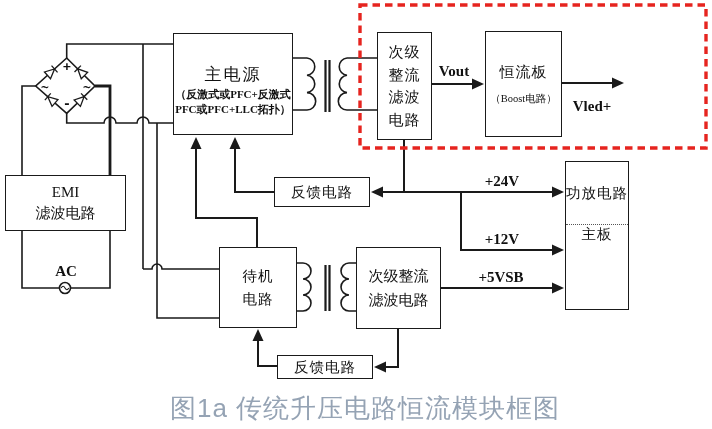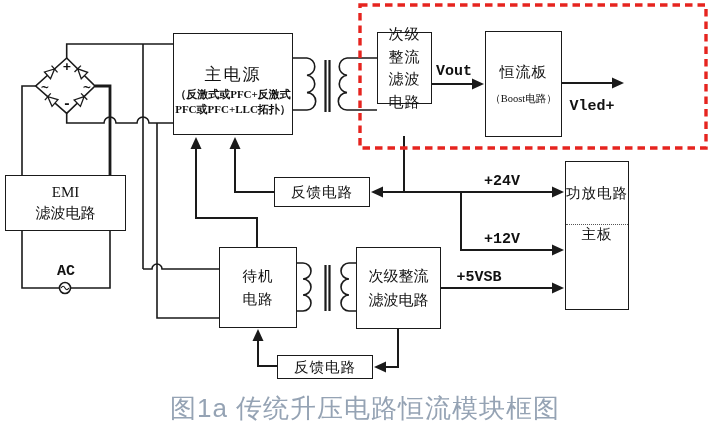--- a/index.html
+++ b/index.html
@@ -7,42 +7,42 @@
          font-family:"Liberation Serif","DejaVu Serif",serif;}
   #diagram-svg{position:absolute;left:0;top:0;width:712px;height:429px;}
   .box{position:absolute;box-sizing:border-box;border:1.7px solid #1a1a1a;background:#ffffff;
        display:flex;flex-direction:column;align-items:center;justify-content:center;
        text-align:center;color:#111111;}
   .box span{display:block;}
   #box-emi{left:5px;top:175px;width:121px;height:56px;font-size:15px;line-height:21px;}
   #box-mainpower{left:173px;top:33px;width:120px;height:102px;justify-content:flex-start;padding-top:29px;}
   #box-mainpower .title{font-size:17px;letter-spacing:2px;line-height:24px;}
   #box-mainpower .sub{font-size:11px;font-weight:bold;line-height:14.5px;}
-  #box-sectop{left:377px;top:32px;width:55px;height:72px;font-size:15px;line-height:22.5px;letter-spacing:1px;}
+  #box-sectop{left:377px;top:32px;width:55px;height:108px;font-size:15px;line-height:22.5px;letter-spacing:1px;}
   #box-ccboard{left:485px;top:31px;width:77px;height:106px;}
   #box-ccboard .title{font-size:15px;letter-spacing:1px;line-height:20px;}
   #box-ccboard .sub{font-size:10.5px;line-height:14px;margin-top:10px;}
   #box-backlight{left:625px;top:31px;width:55px;height:107px;font-size:15.5px;line-height:24px;letter-spacing:1px;}
   #box-fbtop{left:274px;top:177px;width:96px;height:30px;font-size:14.5px;letter-spacing:1px;}
   #box-standby{left:219px;top:247px;width:78px;height:81px;font-size:14.5px;line-height:23px;letter-spacing:1px;}
   #box-secbottom{left:356px;top:247px;width:85px;height:82px;font-size:15px;line-height:24px;}
   #box-fbbottom{left:277px;top:355px;width:96px;height:24px;font-size:14.5px;letter-spacing:1px;}
   #box-ampmain{left:565px;top:161px;width:64px;height:149px;padding:0;justify-content:flex-start;}
   #box-ampmain .amp-top{box-sizing:border-box;width:100%;height:63px;border-bottom:1.5px dotted #555;
       display:flex;flex-direction:row;align-items:center;justify-content:center;
       font-size:14.5px;line-height:21px;letter-spacing:1px;}
   #box-ampmain .amp-bottom{flex:1;width:100%;display:flex;align-items:flex-start;justify-content:center;
       font-size:14.5px;letter-spacing:1px;}
-  .vlabel{position:absolute;font-family:Liberation Mono, monospace;
+  .vlabel{position:absolute;font-family:Liberation Serif, serif;
           font-weight:bold;font-size:15px;color:#111111;text-align:center;}
   #lbl-vout{left:430px;top:63px;width:48px;}
   #lbl-vled{left:562px;top:62px;width:60px;margin-top:36px;}
   #lbl-v24{left:472px;top:173px;width:60px;}
   #lbl-v12{left:472px;top:231px;width:60px;}
-  #lbl-v5vsb{left:444px;top:269px;width:70px;}
+  #lbl-v5vsb{left:466px;top:269px;width:70px;}
   #lbl-ac{left:45px;top:263px;width:42px;font-size:15px;}
   .bridge-lbl{position:absolute;font-size:13px;font-weight:bold;color:#111;width:14px;text-align:center;
               font-family:"DejaVu Sans Mono",monospace;line-height:13px;}
   #lbl-plus{left:60px;top:60px;}
   #lbl-minus{left:60px;top:97px;}
   #lbl-tilde-left{left:38px;top:80px;}
   #lbl-tilde-right{left:80px;top:80px;}
   #caption{position:absolute;left:0;right:0;top:391px;text-align:center;
            font-family:"Liberation Sans","DejaVu Sans",sans-serif;
            font-size:26px;letter-spacing:1px;color:#95a3b4;padding-left:18px;}

